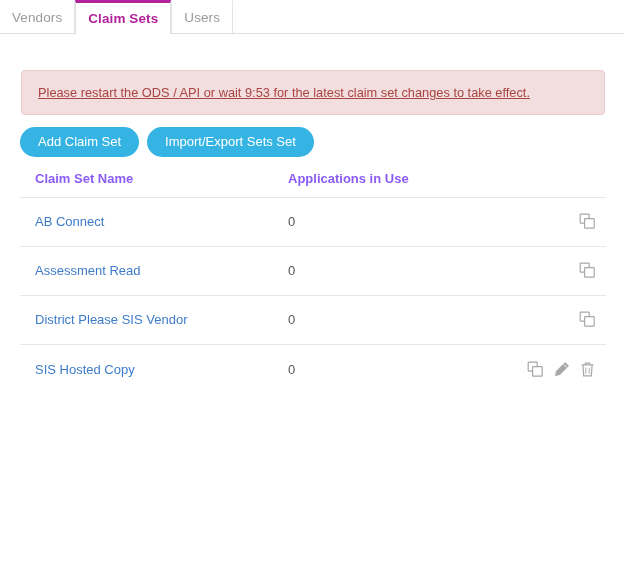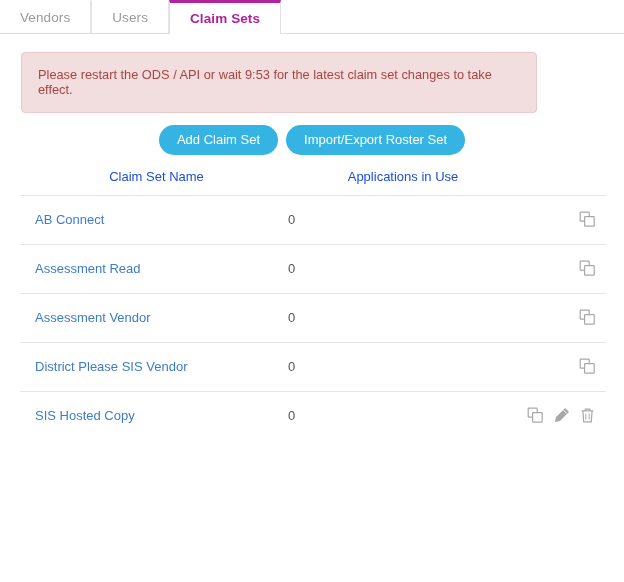--- a/index.html
+++ b/index.html
@@ -29,21 +29,21 @@
     display: flex;
     align-items: flex-end;
     padding-left: 0px;
     border-bottom: 1px solid #dddddd;
     background: #ffffff;
   }
   .tab {
     position: relative;
     height: 33px;
     line-height: 33px;
-    padding: 0 20px;
+    padding: 0 12px;
     font-size: 13.5px;
     color: #9a9a9a;
     background: #ffffff;
     border-left: 1px solid #e4e4e4;
     border-right: 1px solid #e4e4e4;
     border-top: 1px solid transparent;
     cursor: pointer;
     white-space: nowrap;
     letter-spacing: .1px;
     text-align: center;
@@ -67,38 +67,39 @@
     border-bottom: none;
   }
 
   
   .content {
     padding: 0 20px;
   }
 
   
   .alert {
-    margin-top: 18px;
+    margin-top: 36px;
     margin-left: 1px;
-    width: 516px;
+    width: 584px;
     background: #f2dede;
     border: 1px solid #ecc9c9;
     border-radius: 4px;
     color: #a94442;
     font-size: 12.8px;
     padding: 14px 16px;
     line-height: 1.2;
+    text-decoration: underline;
   }
 
   
   .btn-row {
     margin-top: 12px;
     width: 584px;
     display: flex;
-    justify-content: center;
+    justify-content: flex-start;
     gap: 8px;
   }
   .btn {
     background: #35b4e4;
     color: #ffffff;
     border: none;
     border-radius: 16px;
     font-size: 13px;
     font-family: "Liberation Sans", sans-serif;
     padding: 8px 18px 9px;
@@ -108,24 +109,24 @@
   }
 
   
   .claim-table {
     margin-top: 14px;
     width: 586px;
     border-collapse: collapse;
     table-layout: fixed;
   }
   .claim-table th {
-    text-align: center;
-    font-size: 13px;
-    font-weight: normal;
-    color: #1d4ed8;
+    text-align: left;
+    font-size: 13px;
+    font-weight: bold;
+    color: #8b5cf6;
     padding: 0 0 11px 15px;
     border-bottom: 1px solid #e6e6e6;
   }
   .claim-table th.col-name { width: 258px; }
   .claim-table th.col-apps { width: 240px; padding-left: 10px; }
   .claim-table th.col-actions { width: 88px; }
 
   .claim-table td {
     font-size: 13px;
     padding: 15px 0 16px 15px;
@@ -170,38 +171,38 @@
 </style>
 </head>
 <body>
 
 <div class="page">
 
   <div class="tab-bar">
     <div class="tab">
       <span>Vendors</span>
     </div>
+    <div class="tab active">
+      <span>Claim Sets</span>
+    </div>
     <div class="tab">
       <span>Users</span>
     </div>
-    <div class="tab active">
-      <span>Claim Sets</span>
-    </div>
     <div class="tab-filler"></div>
   </div>
 
   <div class="content">
 
     <div class="alert">
       <span>Please restart the ODS / API or wait 9:53 for the latest claim set changes to take effect.</span>
     </div>
 
     <div class="btn-row">
       <button class="btn">Add Claim Set</button>
-      <button class="btn">Import/Export Roster Set</button>
+      <button class="btn">Import/Export Sets Set</button>
     </div>
 
     <table class="claim-table">
       <thead>
         <tr>
           <th class="col-name">Claim Set Name</th>
           <th class="col-apps">Applications in Use</th>
           <th class="col-actions"></th>
         </tr>
       </thead>
@@ -228,34 +229,20 @@
                 <span class="icon-btn">
                   <svg width="17" height="17" viewBox="0 0 17 17" fill="none" stroke="currentColor" stroke-width="1.2">
                     <rect x="1.2" y="1.2" width="9" height="9" rx="0.6"></rect>
                     <rect x="5.6" y="5.6" width="9.6" height="9.6" rx="0.6" fill="#ffffff"></rect>
                   </svg>
                 </span>
               </div>
             </td>
           </tr>
           <tr>
-            <td><a class="claim-link">Assessment Vendor</a></td>
-            <td class="cell-apps">0</td>
-            <td class="cell-actions">
-              <div class="actions">
-                <span class="icon-btn">
-                  <svg width="17" height="17" viewBox="0 0 17 17" fill="none" stroke="currentColor" stroke-width="1.2">
-                    <rect x="1.2" y="1.2" width="9" height="9" rx="0.6"></rect>
-                    <rect x="5.6" y="5.6" width="9.6" height="9.6" rx="0.6" fill="#ffffff"></rect>
-                  </svg>
-                </span>
-              </div>
-            </td>
-          </tr>
-          <tr>
             <td><a class="claim-link">District Please SIS Vendor</a></td>
             <td class="cell-apps">0</td>
             <td class="cell-actions">
               <div class="actions">
                 <span class="icon-btn">
                   <svg width="17" height="17" viewBox="0 0 17 17" fill="none" stroke="currentColor" stroke-width="1.2">
                     <rect x="1.2" y="1.2" width="9" height="9" rx="0.6"></rect>
                     <rect x="5.6" y="5.6" width="9.6" height="9.6" rx="0.6" fill="#ffffff"></rect>
                   </svg>
                 </span>

